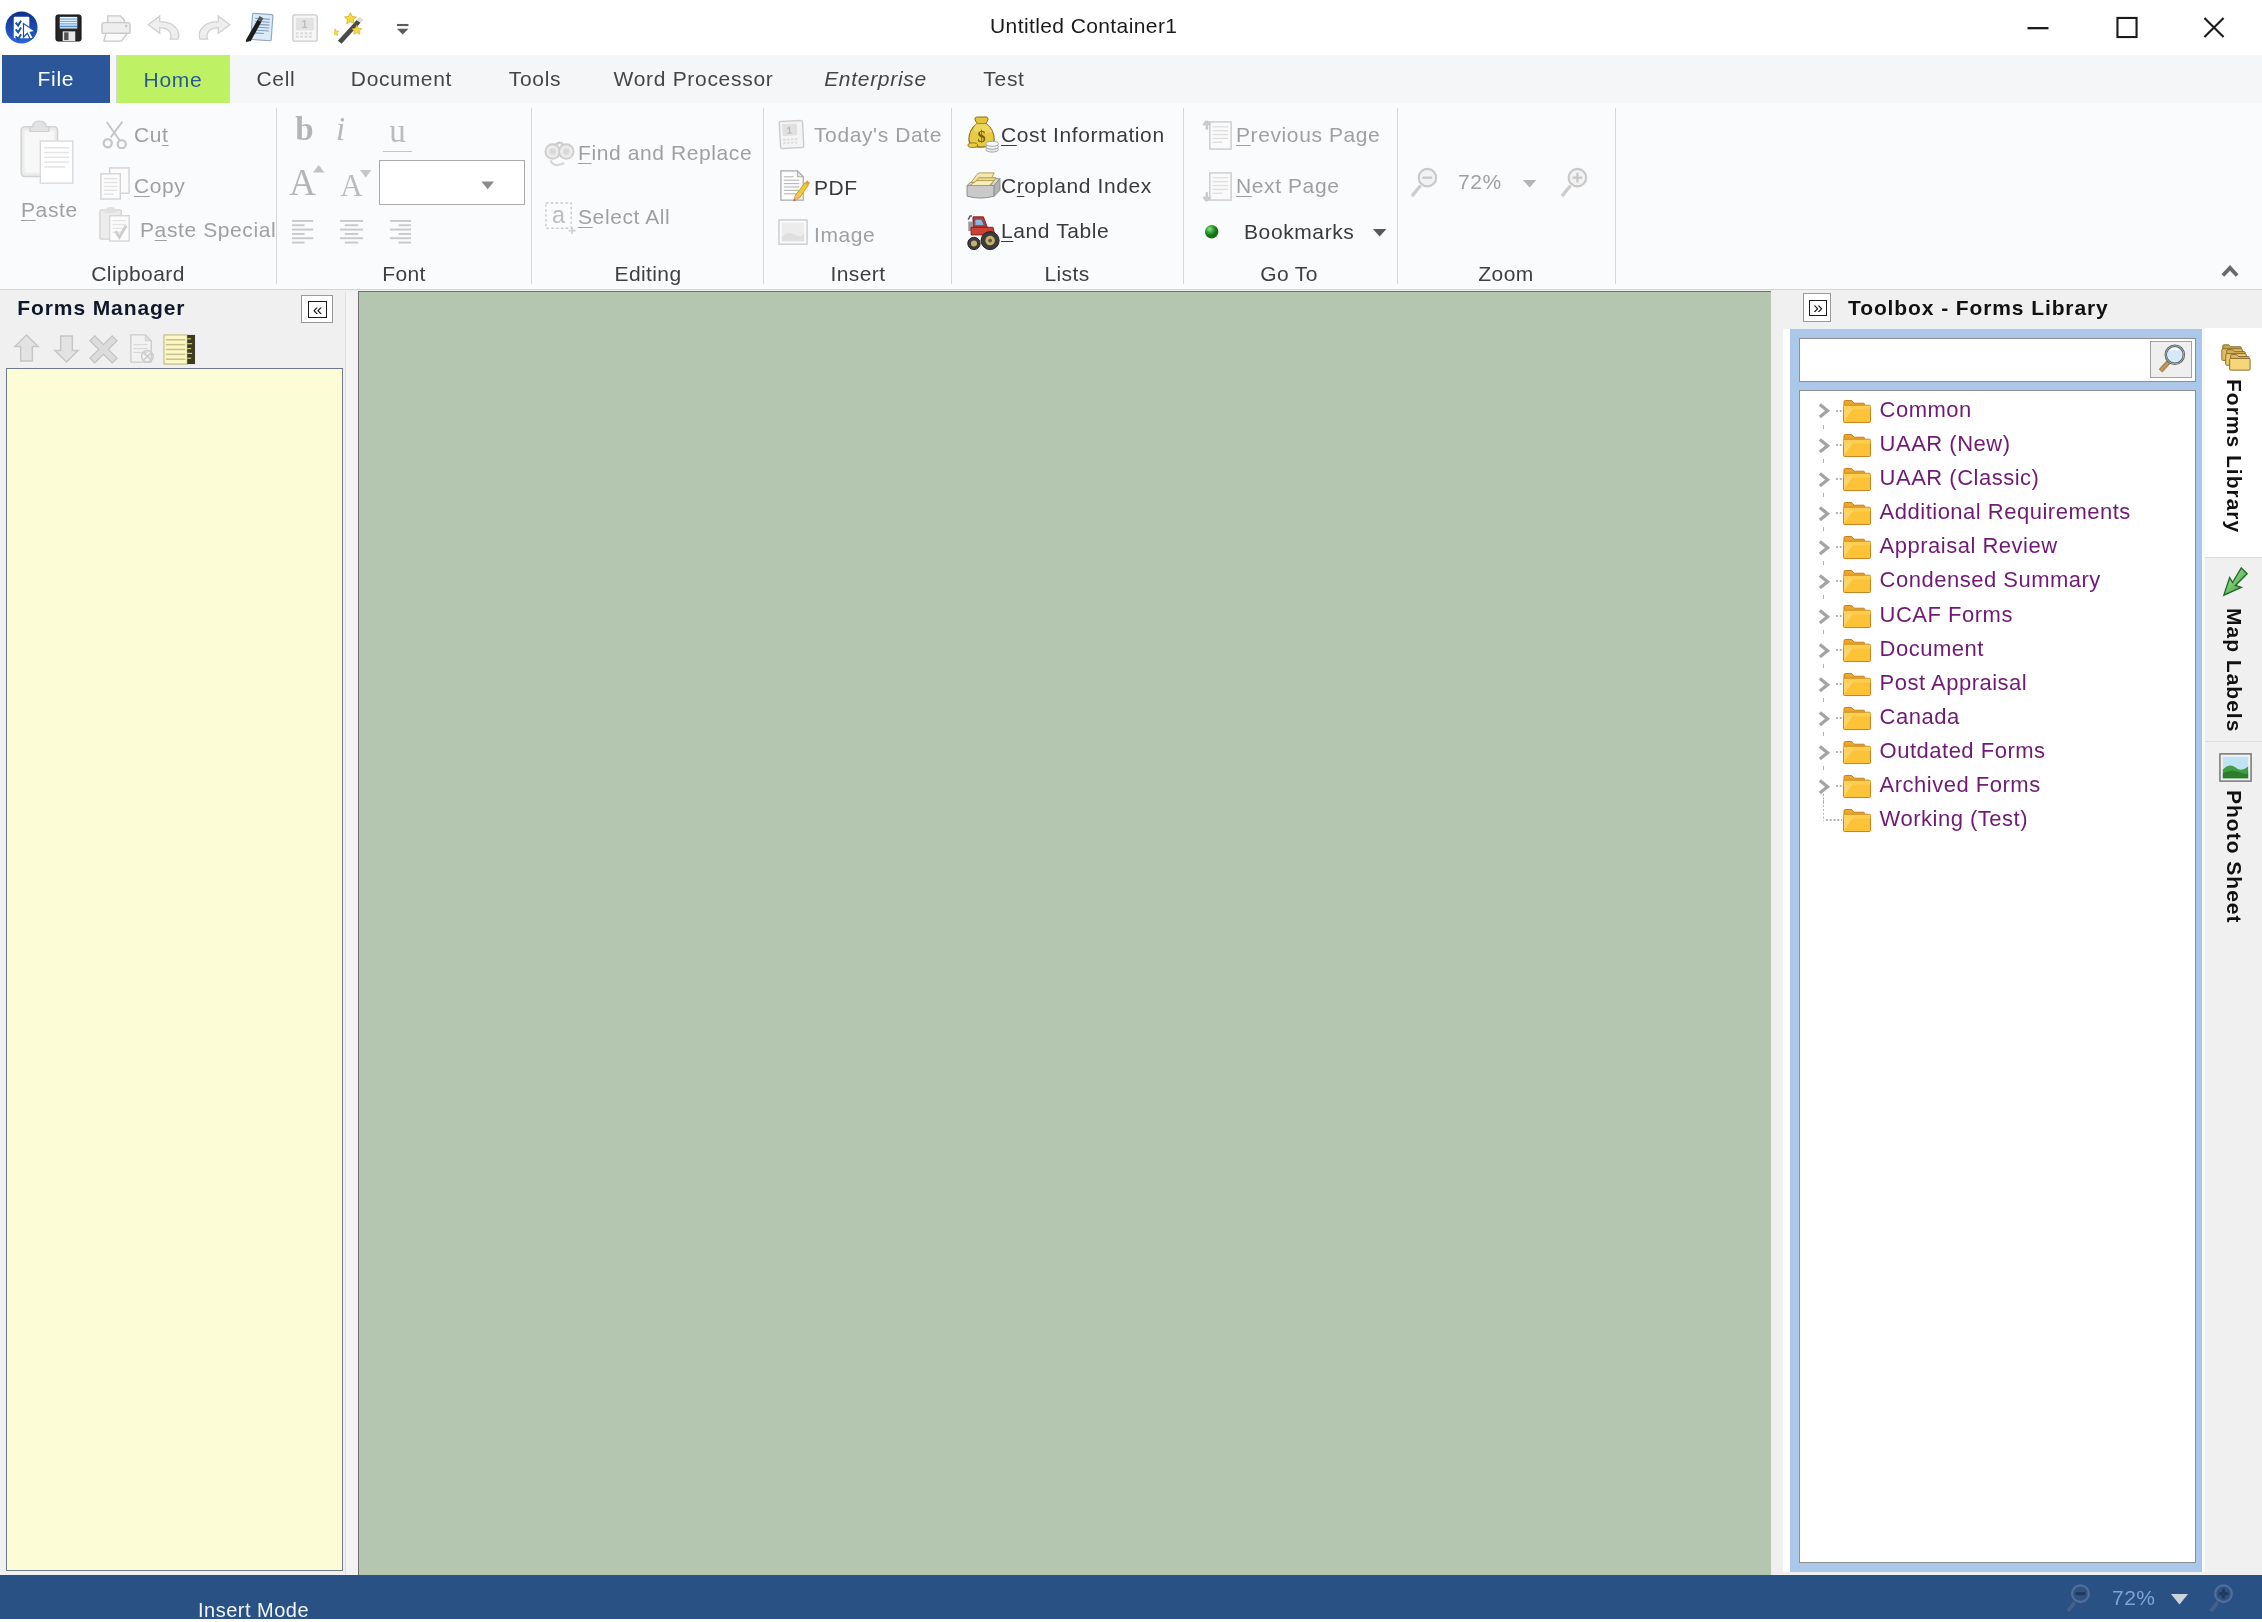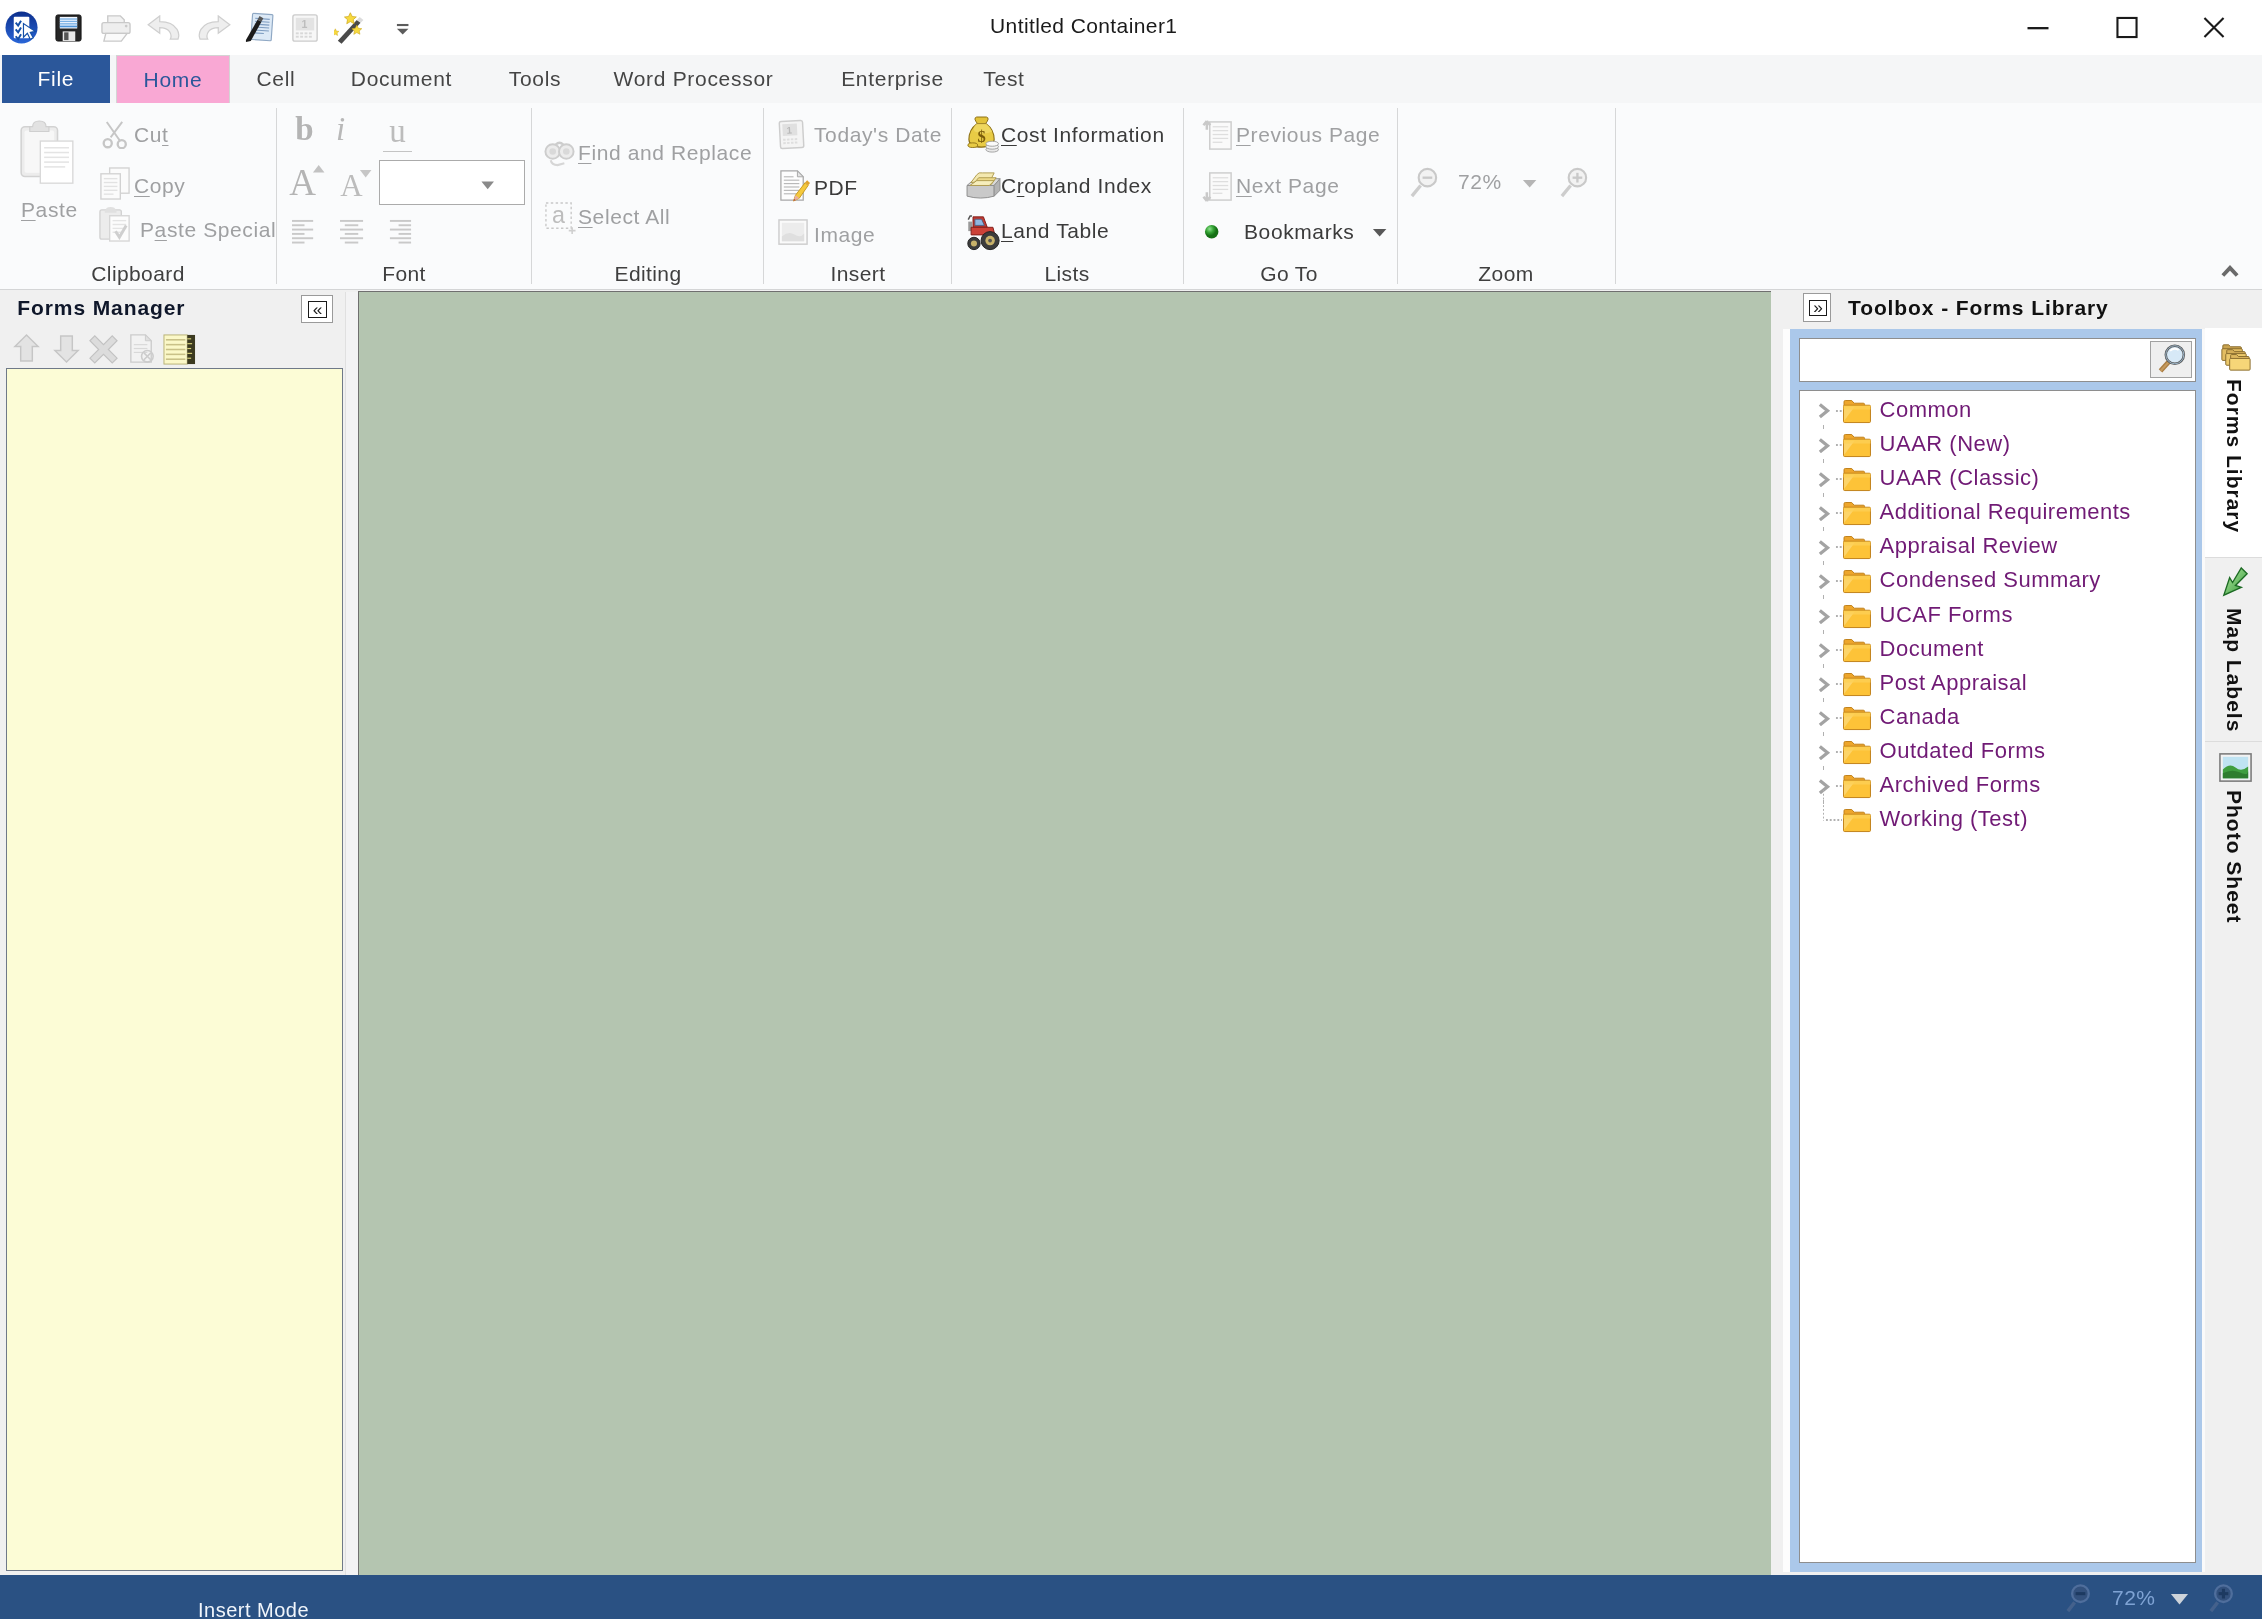--- a/index.html
+++ b/index.html
@@ -7,21 +7,21 @@
   font-family:"Liberation Sans",sans-serif;background:#ffffff;
   -webkit-font-smoothing:antialiased;}
 .abs{position:absolute;}
 
 #titlebar{left:0;top:0;width:2262px;height:55px;background:#ffffff;}
 #title{left:990px;top:14.4px;width:288px;font-size:21px;letter-spacing:0.4px;color:#1a1a1a;}
 
 #tabrow{left:0;top:55px;width:2262px;height:48px;background:#f5f6f7;}
 .tab{position:absolute;top:0;height:48px;line-height:48px;font-size:21px;letter-spacing:0.7px;color:#454545;text-align:center;}
 #tab-file{left:1.9px;width:108px;background:#2b579a;color:#fff;}
-#tab-home{left:116px;width:114px;background:#f9a8d4;color:#2b579a;
+#tab-home{left:116px;width:114px;background:#bef264;color:#2b579a;
   border:1px solid #d4d4d4;border-bottom:none;box-sizing:border-box;height:49px;}
 
 #ribbon{left:0;top:103px;width:2262px;height:187px;background:#fafbfc;border-bottom:1px solid #d4d5d6;box-sizing:border-box;}
 .sep{position:absolute;top:4.8px;width:1px;height:176px;background:#d6d7d8;}
 .glabel{position:absolute;top:159px;height:23px;line-height:23px;font-size:21px;letter-spacing:0.4px;color:#3f3f3f;text-align:center;}
 .rtxt{position:absolute;font-size:21px;letter-spacing:0.6px;color:#9fa0a2;white-space:nowrap;}
 .dk{color:#3b3b3b;}
 .rtxt u{text-decoration-thickness:1px;text-underline-offset:2.9px;}
 
 #content{left:0;top:290px;width:2262px;height:1285px;background:#f0f0f0;}
@@ -163,21 +163,21 @@
     <path d="M12 2 L32 22 M32 2 L12 22" stroke="#1a1a1a" stroke-width="2.2"></path>
   </svg>
 </div>
 <div class="abs" id="tabrow">
   <div class="tab" id="tab-file">File</div>
   <div class="tab" id="tab-home">Home</div>
   <div class="tab" style="left:233px;width:86px;">Cell</div>
   <div class="tab" style="left:338px;width:127px;">Document</div>
   <div class="tab" style="left:492px;width:86px;">Tools</div>
   <div class="tab" style="left:605px;width:177px;">Word Processor</div>
-  <div class="tab" style="left:834px;width:117px;">Enterprise</div>
+  <div class="tab" style="left:817px;width:117px;font-style:italic;">Enterprise</div>
   <div class="tab" style="left:961px;width:86px;">Test</div>
 </div>
 <div class="abs" id="ribbon">
   <div class="sep" style="left:276px"></div>
   <div class="sep" style="left:531px"></div>
   <div class="sep" style="left:763px"></div>
   <div class="sep" style="left:951px"></div>
   <div class="sep" style="left:1183px"></div>
   <div class="sep" style="left:1397px"></div>
   <div class="sep" style="left:1615px"></div>

